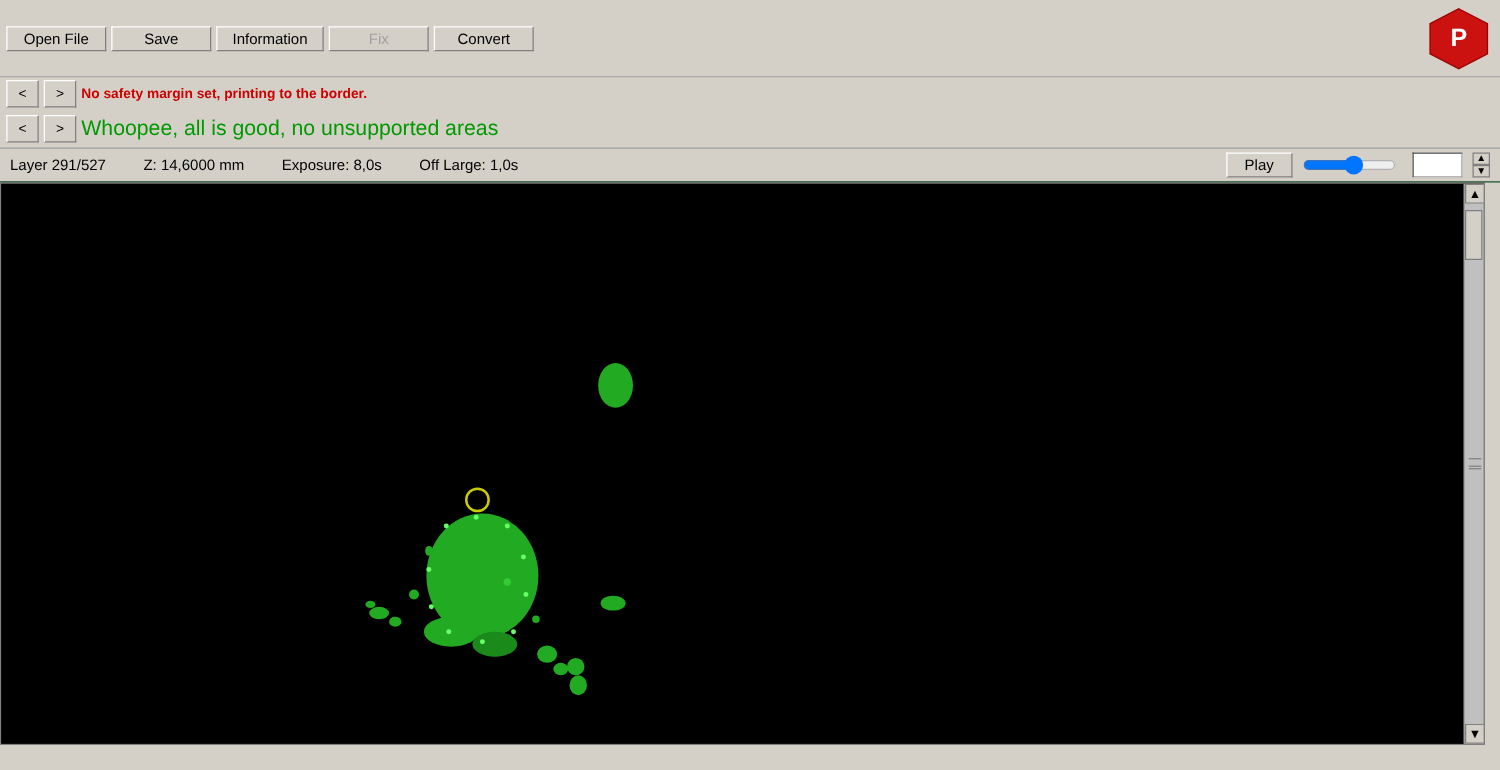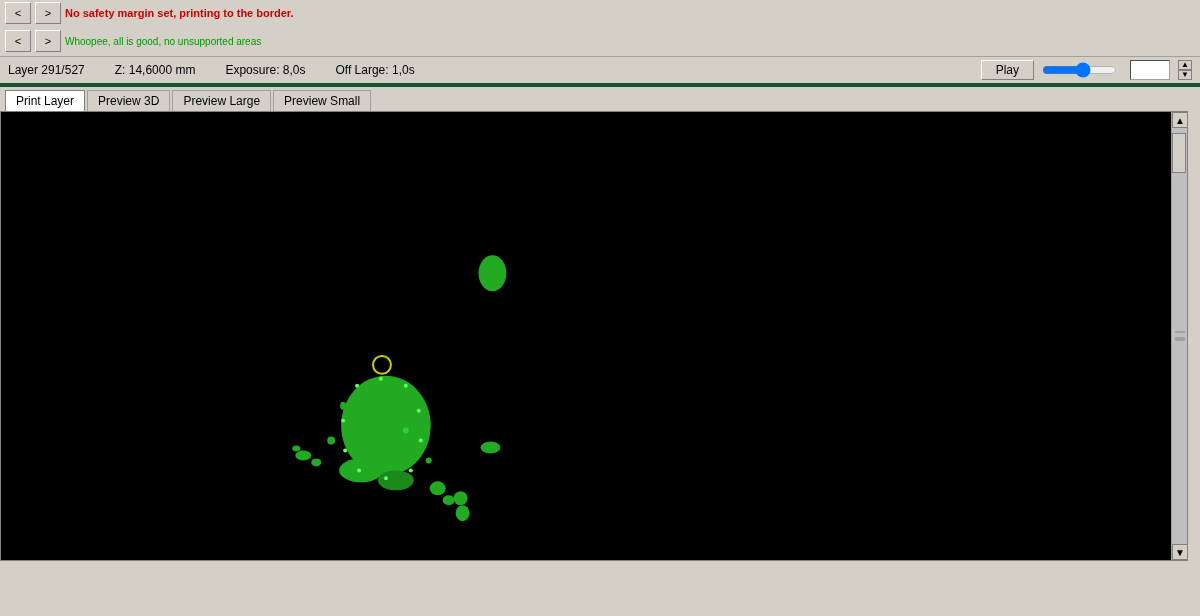--- a/index.html
+++ b/index.html
@@ -44,37 +44,37 @@
       display: flex; align-items: center; justify-content: center;
     }
     .warning-text {
       color: #cc0000;
       font-size: 11px;
       font-weight: bold;
       text-align: center;
     }
     .ok-text {
       color: #009900;
-      font-size: 10px;
+      font-size: 17px;
     }
     .nav-row-inner {
       display: flex;
       align-items: center;
       gap: 4px;
       margin-bottom: 2px;
     }
 
     
     #info-row {
       display: flex;
       align-items: center;
       padding: 3px 8px;
       background: #d4d0c8;
       border-top: 1px solid #a0a0a0;
-      border-bottom: 4px solid #14532d;
+      border-bottom: 1px solid #14532d;
       gap: 0;
     }
     .info-item {
       font-size: 12px;
       margin-right: 30px;
     }
     #play-area {
       margin-left: auto;
       display: flex;
       align-items: center;
@@ -213,20 +213,34 @@
       top: 0;
       width: 100%;
       height: 100%;
     }
   </style>
 </head>
 <body>
 
 <div id="main-wrapper">
 
+  <div id="toolbar">
+    <button class="toolbar-btn">Open File</button>
+    <button class="toolbar-btn">Save</button>
+    <button class="toolbar-btn">Information</button>
+    <button class="toolbar-btn disabled">Fix</button>
+    <button class="toolbar-btn">Convert</button>
+
+    <div id="logo">
+      <svg width="55" height="55" viewBox="0 0 55 55">
+        <polygon points="27,4 50,16 50,40 27,52 4,40 4,16" fill="#cc1111" stroke="#990000" stroke-width="1"></polygon>
+        <text x="27" y="34" text-anchor="middle" fill="white" font-size="20" font-weight="bold" font-family="Arial">P</text>
+      </svg>
+    </div>
+  </div>
 
   <div class="nav-row-inner" style="padding: 2px 5px; background:#d4d0c8;">
     <button class="nav-btn">&lt;</button>
     <button class="nav-btn">&gt;</button>
     <span class="warning-text">No safety margin set, printing to the border.</span>
   </div>
 
   <div class="nav-row-inner" style="padding: 2px 5px; background:#d4d0c8;">
     <button class="nav-btn">&lt;</button>
     <button class="nav-btn">&gt;</button>
@@ -244,26 +258,20 @@
         <input type="range" id="layer-slider" min="1" max="527" value="291" style="">
       </div>
       <input type="text" id="layer-input" style="">
       <div class="spin-btn">
         <div class="spin-up">▲</div>
         <div class="spin-down">▼</div>
       </div>
     </div>
   </div>
 
-  <div id="tabs-row">
-    <button class="tab-btn active">Print Layer</button>
-    <button class="tab-btn">Preview 3D</button>
-    <button class="tab-btn">Preview Large</button>
-    <button class="tab-btn">Preview Small</button>
-  </div>
 
   <div id="content-area">
 
     <div id="canvas-container">
       <svg id="shape-canvas" viewBox="0 0 1188 450" xmlns="http://www.w3.org/2000/svg" style="background:#000;">
 
         <ellipse cx="492" cy="162" rx="14" ry="18" fill="#22aa22"></ellipse>
 
         <ellipse cx="381" cy="254" rx="9" ry="9" fill="#000" stroke="#cccc00" stroke-width="2"></ellipse>
 

